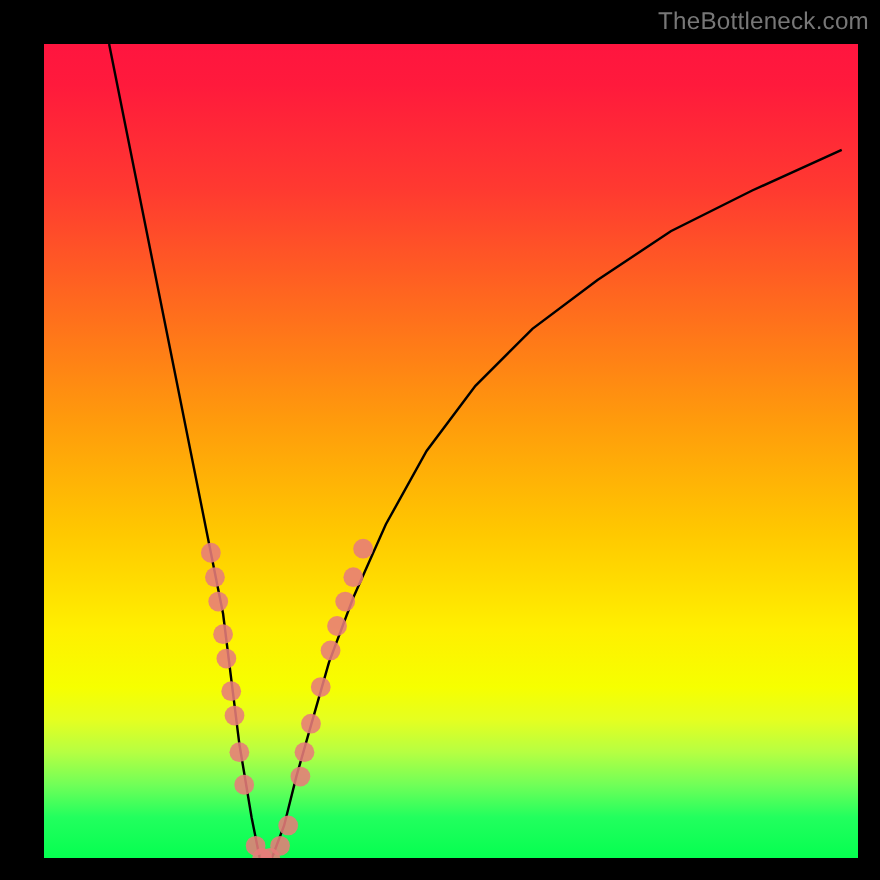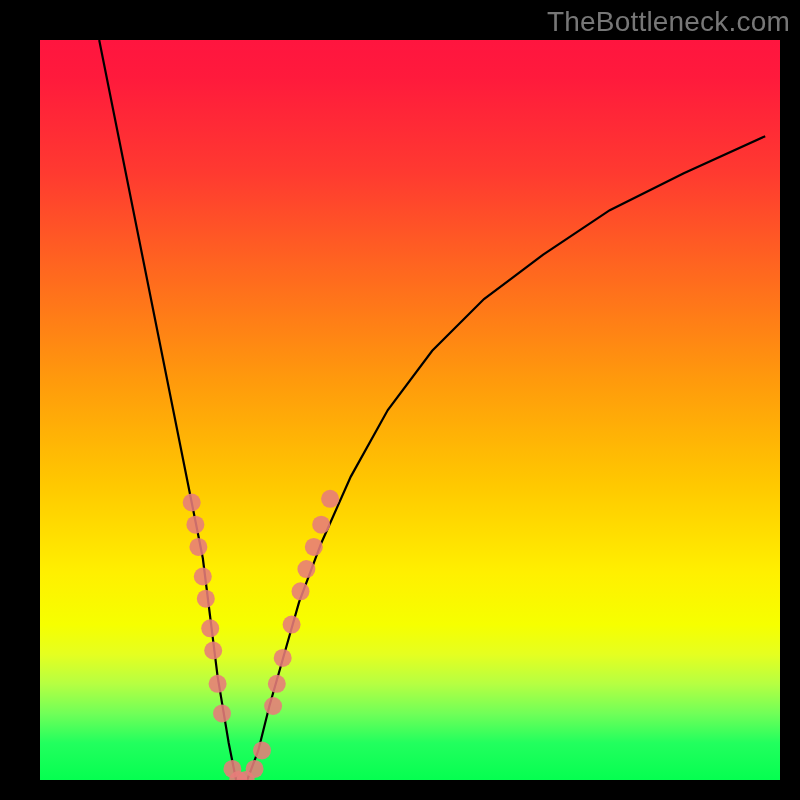--- a/index.html
+++ b/index.html
@@ -41,21 +41,21 @@
       #71ff58 91%,
       #22ff5e 95%,
       #05ff50 100%
     );
   }
   .watermark {
     position: absolute;
     top: 6px;
     right: 10px;
     color: #777;
-    font-size: 28px;
+    font-size: 22px;
     letter-spacing: 0.2px;
     user-select: none;
   }
   svg {
     position: absolute;
     left: 0;
     top: 0;
   }
 </style>
 </head>

